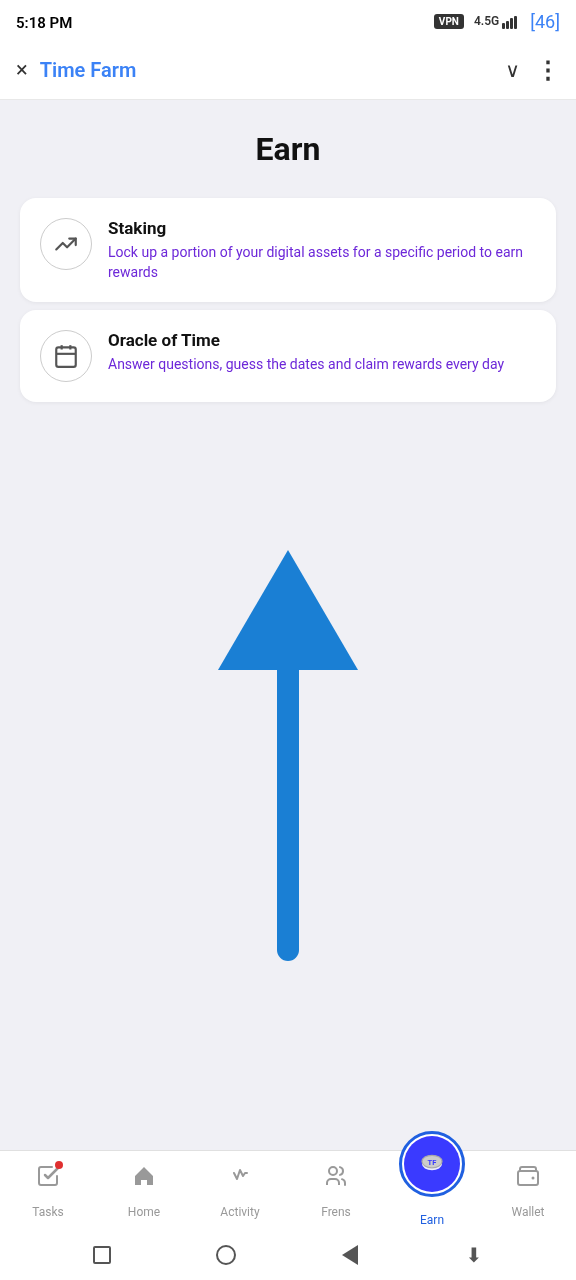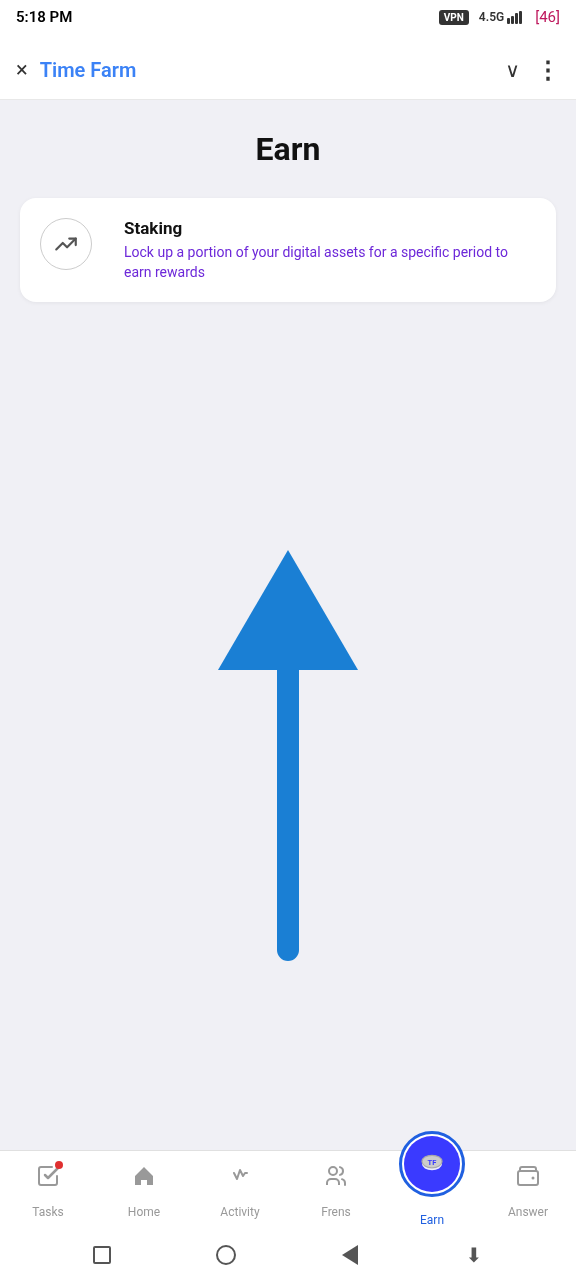--- a/index.html
+++ b/index.html
@@ -13,21 +13,21 @@
       flex-direction: column;
       position: relative;
       overflow: hidden;
     }
 
     
     .status-bar {
       background: #fff;
       display: flex;
       justify-content: space-between;
-      align-items: flex-start;
+      align-items: flex-end;
       padding: 8px 16px;
       height: 40px;
     }
     .status-time {
       font-size: 15px;
       font-weight: 600;
       color: #000;
     }
     .status-icons {
       display: flex;
@@ -41,22 +41,22 @@
       font-weight: 700;
       padding: 2px 5px;
       border-radius: 3px;
     }
     .signal-text {
       font-size: 12px;
       color: #333;
       font-weight: 600;
     }
     .battery-icon {
-      font-size: 15px;
-      color: #be185d;
+      font-size: 18px;
+      color: #3b82f6;
     }
 
     
     .app-bar {
       background: #fff;
       display: flex;
       align-items: center;
       padding: 10px 16px;
       height: 60px;
       border-bottom: 1px solid #e8e8e8;
@@ -103,21 +103,21 @@
     }
 
     
     .card {
       background: #fff;
       border-radius: 16px;
       padding: 20px;
       margin-bottom: 8px;
       display: flex;
       align-items: flex-start;
-      gap: 32px;
+      gap: 16px;
       box-shadow: 0 1px 4px rgba(0,0,0,0.06);
     }
     .card-icon-wrap {
       width: 52px;
       height: 52px;
       border-radius: 50%;
       border: 1.5px solid #ccc;
       display: flex;
       align-items: center;
       justify-content: center;
@@ -309,20 +309,34 @@
         <polyline points="3,17 9,11 13,15 21,7" stroke-linecap="round" stroke-linejoin="round"></polyline>
         <polyline points="15,7 21,7 21,13" stroke-linecap="round" stroke-linejoin="round"></polyline>
       </svg>
     </div>
     <div class="card-text">
       <div class="card-title">Staking</div>
       <div class="card-desc">Lock up a portion of your digital assets for a specific period to earn rewards</div>
     </div>
   </div>
 
+  <div class="card">
+    <div class="card-icon-wrap">
+      <svg viewBox="0 0 24 24">
+        <rect x="3" y="4" width="18" height="18" rx="2" ry="2" stroke-linecap="round"></rect>
+        <line x1="16" y1="2" x2="16" y2="6"></line>
+        <line x1="8" y1="2" x2="8" y2="6"></line>
+        <line x1="3" y1="10" x2="21" y2="10"></line>
+      </svg>
+    </div>
+    <div class="card-text">
+      <div class="card-title">Oracle of Time</div>
+      <div class="card-desc">Answer questions, guess the dates and claim rewards every day</div>
+    </div>
+  </div>
 
   <div class="arrow-overlay">
     <svg viewBox="0 0 200 520" fill="none" xmlns="http://www.w3.org/2000/svg" width="200" height="520">
 
       <line x1="100" y1="480" x2="100" y2="180" stroke="#1a7fd4" stroke-width="22" stroke-linecap="round"></line>
 
       <polygon points="100,80 30,200 170,200" fill="#1a7fd4"></polygon>
     </svg>
   </div>
 </div>
@@ -388,21 +402,21 @@
   </div>
 
   <div class="nav-item">
     <div class="nav-icon">
       <svg viewBox="0 0 24 24">
         <rect x="2" y="7" width="20" height="14" rx="2" fill="none" stroke="#999" stroke-width="2"></rect>
         <path d="M16 3H6a2 2 0 00-2 2v2h16V5a2 2 0 00-2-2h-2z" fill="none" stroke="#999" stroke-width="2"></path>
         <circle cx="17" cy="14" r="1.5" fill="#999"></circle>
       </svg>
     </div>
-    <span class="nav-label">Answer</span>
+    <span class="nav-label">Wallet</span>
   </div>
 </div>
 
 <div class="system-nav">
   <div class="sys-btn">
     <div class="sys-square"></div>
   </div>
   <div class="sys-btn">
     <div class="sys-circle"></div>
   </div>

